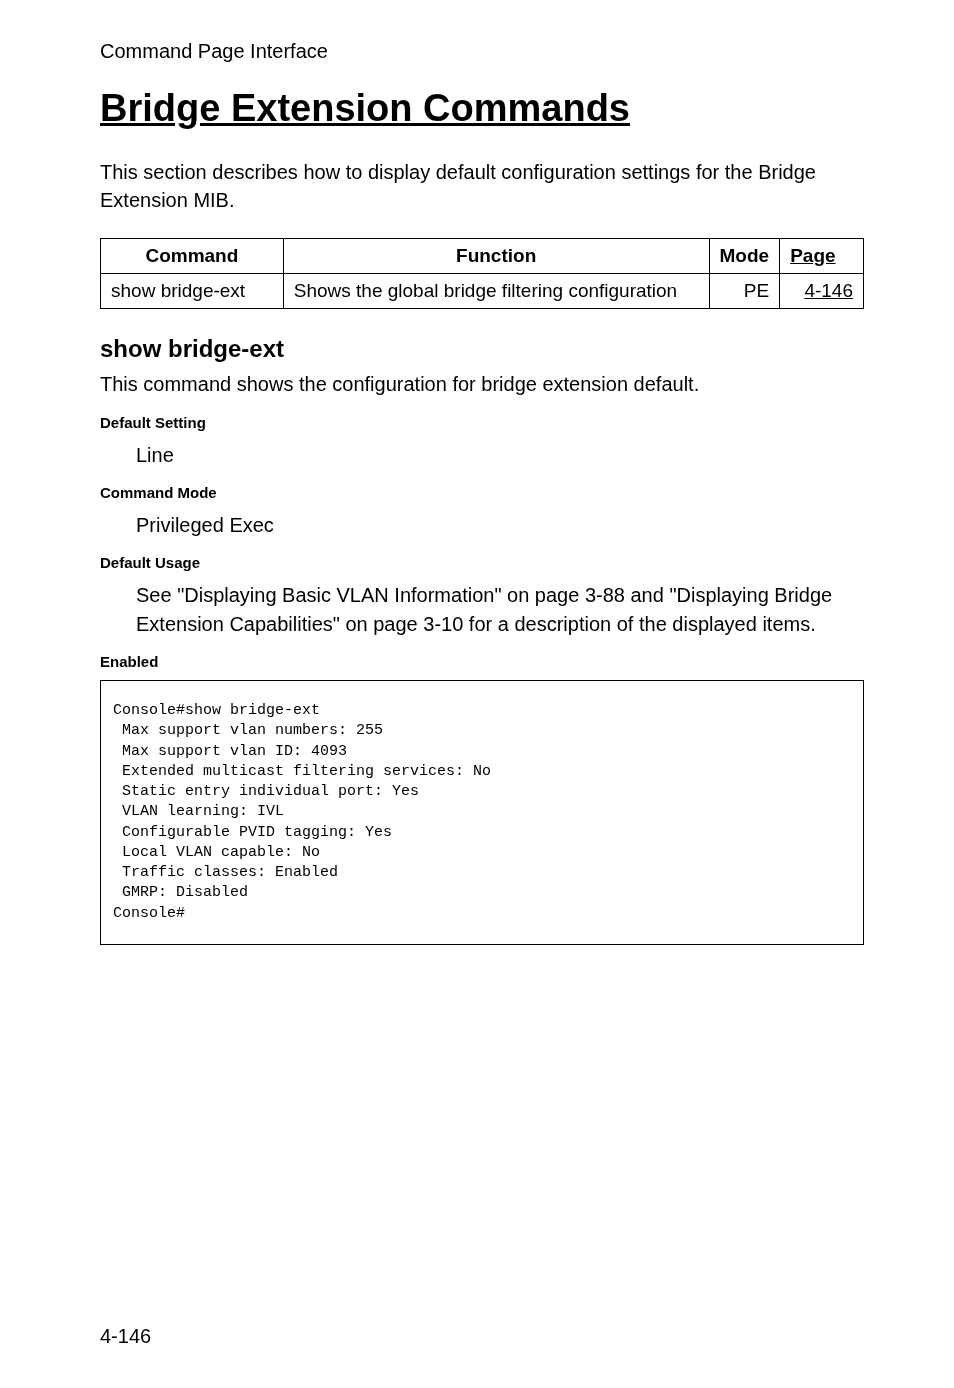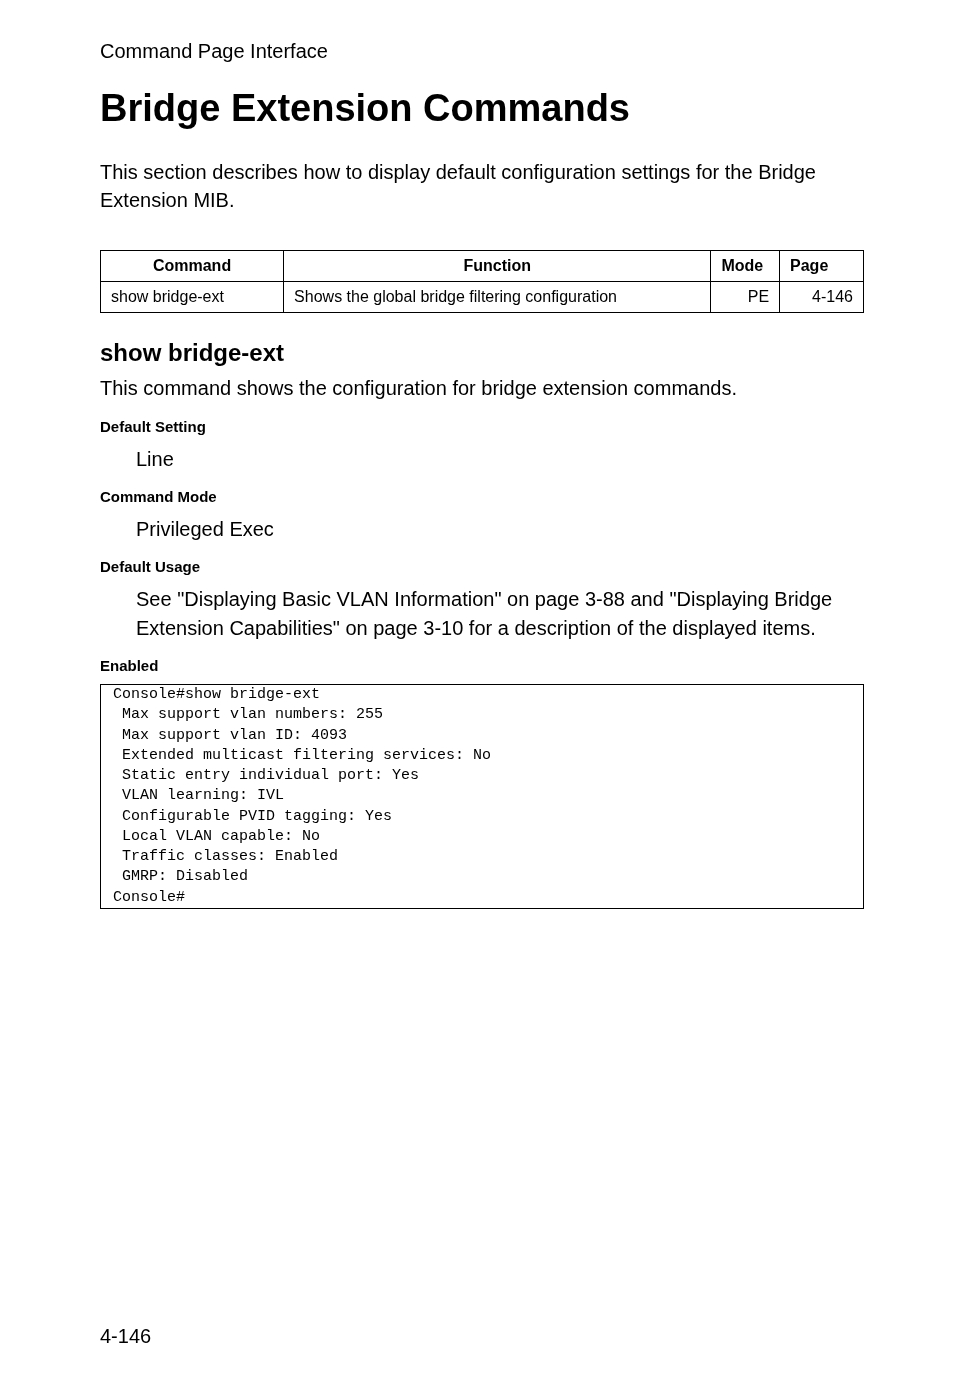--- a/index.html
+++ b/index.html
@@ -18,31 +18,32 @@
     }
     .breadcrumb {
       font-size: 20px;
       font-weight: normal;
       margin-bottom: 24px;
     }
     h1 {
       font-size: 38px;
       font-weight: bold;
       margin-bottom: 28px;
+      text-decoration: underline;
     }
     .intro-text {
       font-size: 20px;
       line-height: 1.4;
-      margin-bottom: 36px;
+      margin-bottom: 24px;
     }
     table.cmd-table {
       width: 100%;
       border-collapse: collapse;
       margin-bottom: 26px;
-      font-size: 16px;
+      font-size: 19px;
     }
     table.cmd-table th {
       border: 1px solid #000;
       padding: 6px 10px;
       font-weight: bold;
       text-align: center;
       vertical-align: middle;
     }
     table.cmd-table td {
       border: 1px solid #000;
@@ -56,20 +57,21 @@
     table.cmd-table .col-function {
       width: 56%;
     }
     table.cmd-table .col-mode {
       width: 9%;
       text-align: right;
     }
     table.cmd-table .col-page {
       width: 11%;
       text-align: right;
+      text-decoration: underline;
     }
     table.cmd-table th.col-mode,
     table.cmd-table th.col-page {
       text-align: left;
     }
     h2 {
       font-size: 24px;
       font-weight: bold;
       margin-bottom: 10px;
     }
@@ -84,21 +86,21 @@
       margin-top: 14px;
     }
     .indented {
       font-size: 20px;
       margin-left: 36px;
       margin-bottom: 4px;
       line-height: 1.45;
     }
     .code-block {
       border: 1px solid #000;
-      padding: 0 12px;
+      padding: 20px 12px;
       font-family: "Courier New", Courier, monospace;
       font-size: 15px;
       line-height: 1.35;
       white-space: pre;
       margin-top: 10px;
     }
     .page-number {
       position: absolute;
       bottom: 40px;
       left: 100px;
@@ -128,21 +130,21 @@
       <td class="col-command">show bridge-ext</td>
       <td class="col-function">Shows the global bridge filtering configuration</td>
       <td class="col-mode">PE</td>
       <td class="col-page">4-146</td>
     </tr>
   </tbody>
 </table>
 
 <h2>show bridge-ext</h2>
 
-<p class="command-desc">This command shows the configuration for bridge extension commands.</p>
+<p class="command-desc">This command shows the configuration for bridge extension default.</p>
 
 <div class="section-label">Default Setting</div>
 <div class="indented">Line</div>
 
 <div class="section-label">Command Mode</div>
 <div class="indented">Privileged Exec</div>
 
 <div class="section-label">Default Usage</div>
 <div class="indented">See "Displaying Basic VLAN Information" on page 3-88 and "Displaying Bridge Extension Capabilities" on page 3-10 for a description of the displayed items.</div>
 

